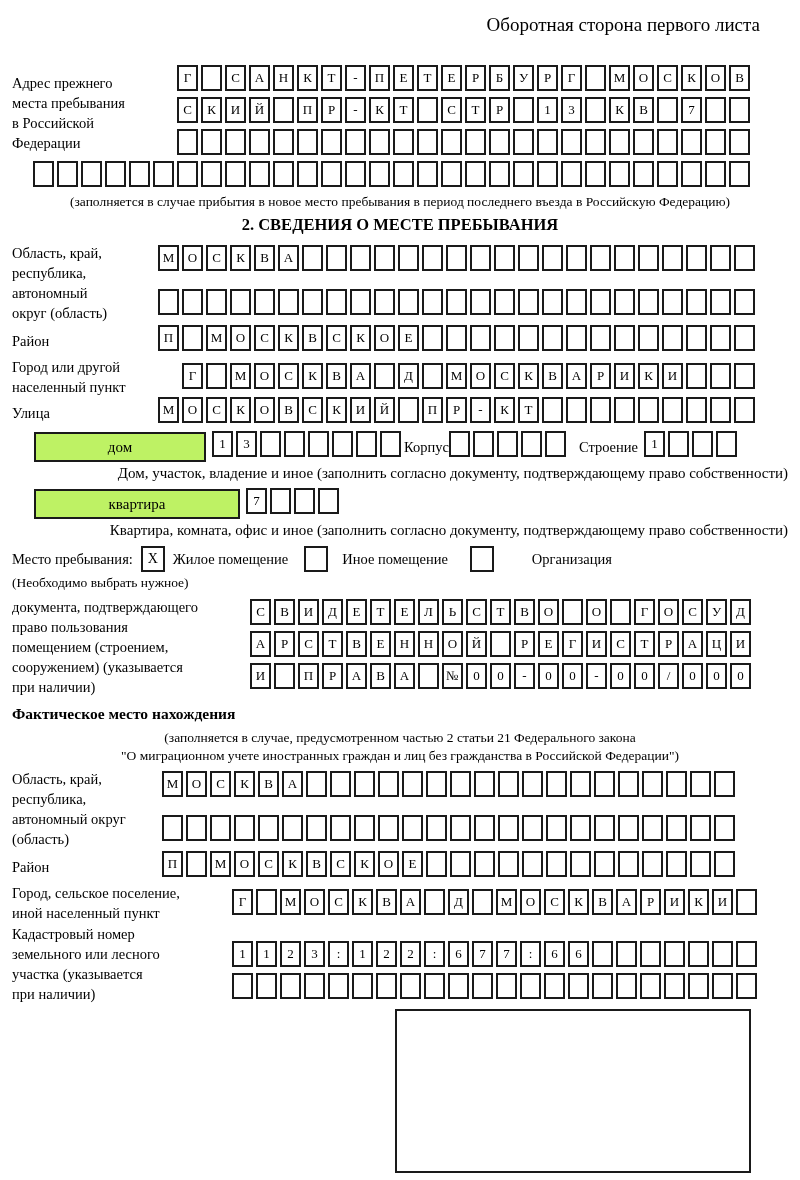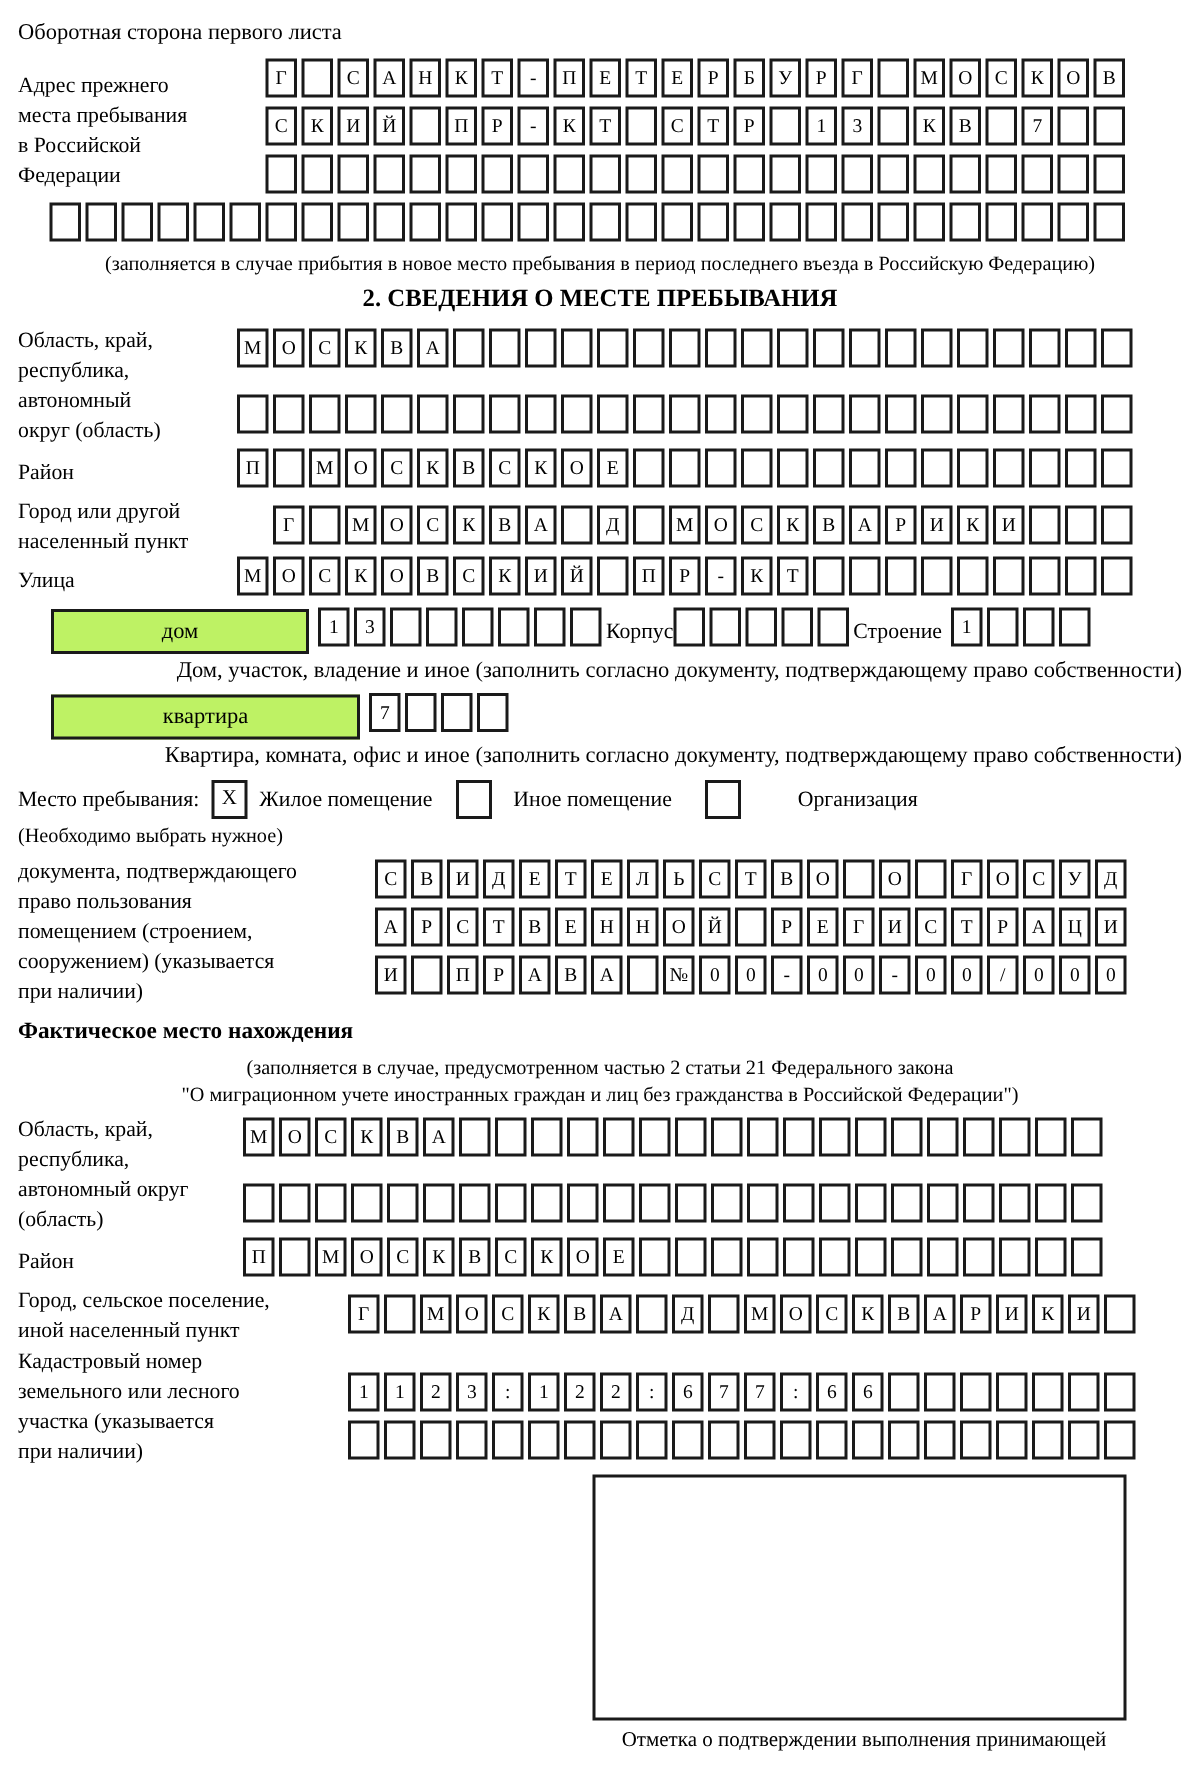--- a/index.html
+++ b/index.html
@@ -1,19 +1,19 @@
 <!DOCTYPE html>
 <html><head>
 <meta charset="utf-8">
 <style>
   html,body{margin:0;padding:0;background:#fff;}
   body{width:800px;height:1180px;overflow:hidden;color:#000;
        font-family:"Liberation Serif","DejaVu Serif",serif;}
   .page{padding:14px 12px 0 12px;position:relative;}
-  .hdr-note{text-align:left;font-size:15px;margin-bottom:8px;padding-right:28px;}
+  .hdr-note{text-align:right;font-size:19px;margin-bottom:29px;padding-right:28px;}
 
   .frow{display:flex;align-items:center;}
   .flabel{font-size:14.5px;line-height:20px;flex:none;}
   .w146{width:146px;} .w165{width:165px;} .w170{width:170px;}
   .w150{width:150px;} .w220{width:220px;} .w238{width:238px;}
 
   .cells-col{display:flex;flex-direction:column;}
   .cells-row{display:flex;flex:none;margin-bottom:6px;}
   .cell{flex:none;width:17px;height:22px;border:2px solid #1a1a1a;margin-right:3px;
         text-align:center;font-size:13px;line-height:22px;background:#fff;}
@@ -31,21 +31,21 @@
 
   .note-left{font-size:15px;margin:2px 0 6px 22px;text-align:right;}
   .stay-row{display:flex;align-items:center;margin-top:4px;}
   .stay-note{font-size:13.5px;margin:2px 0 6px 0;width:560px;text-align:left;}
 
   .big-rect{margin:4px 0 0 383px;width:352px;height:160px;border:2px solid #1a1a1a;}
   .confirm-note{margin:4px 0 0 360px;width:408px;text-align:center;
                 font-size:14px;line-height:19px;}
   .mt2{margin-top:2px;} .mt4{margin-top:4px;}
   .mb2{margin-bottom:2px;} .mb4{margin-bottom:4px;}
-  .ml6{margin-left:6px;} .ml10{} .mr6{margin-right:6px;}
+  .ml6{margin-left:6px;} .ml10{margin-left:10px;} .mr6{margin-right:6px;}
 </style>
 </head>
 <body>
 
 <div class="page">
 
   <div class="hdr-note">Оборотная сторона первого листа</div>
 
   <div class="frow">
     <div class="flabel w165">

